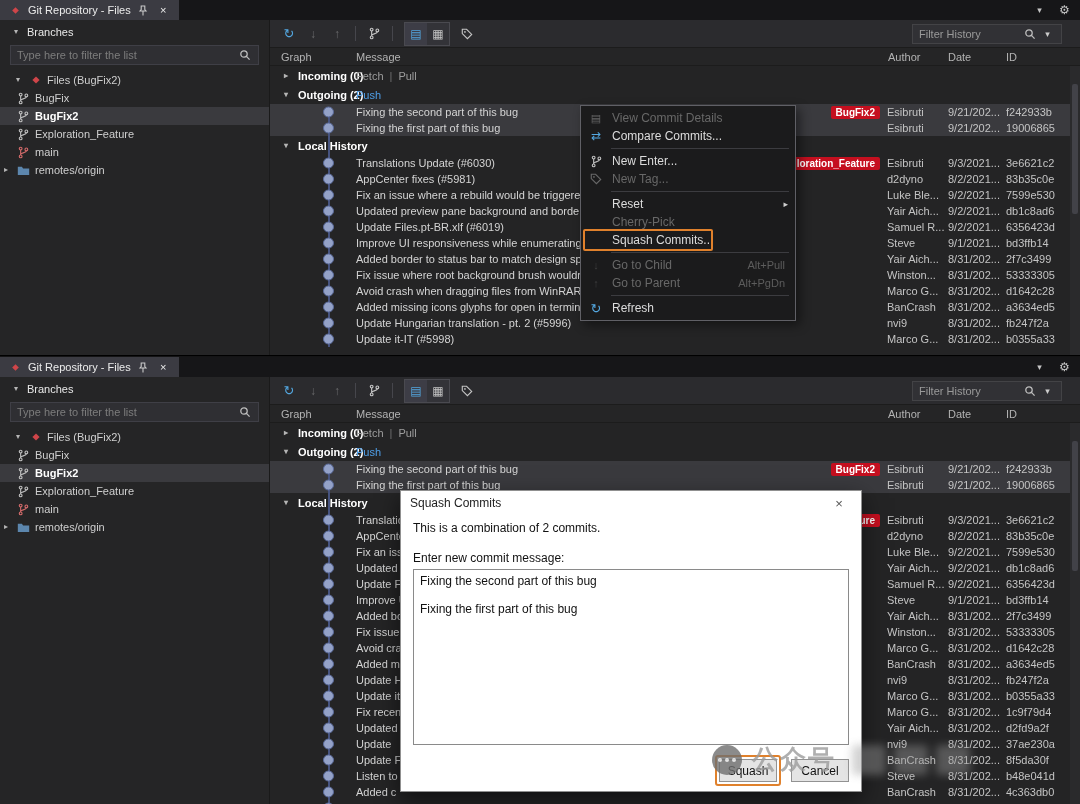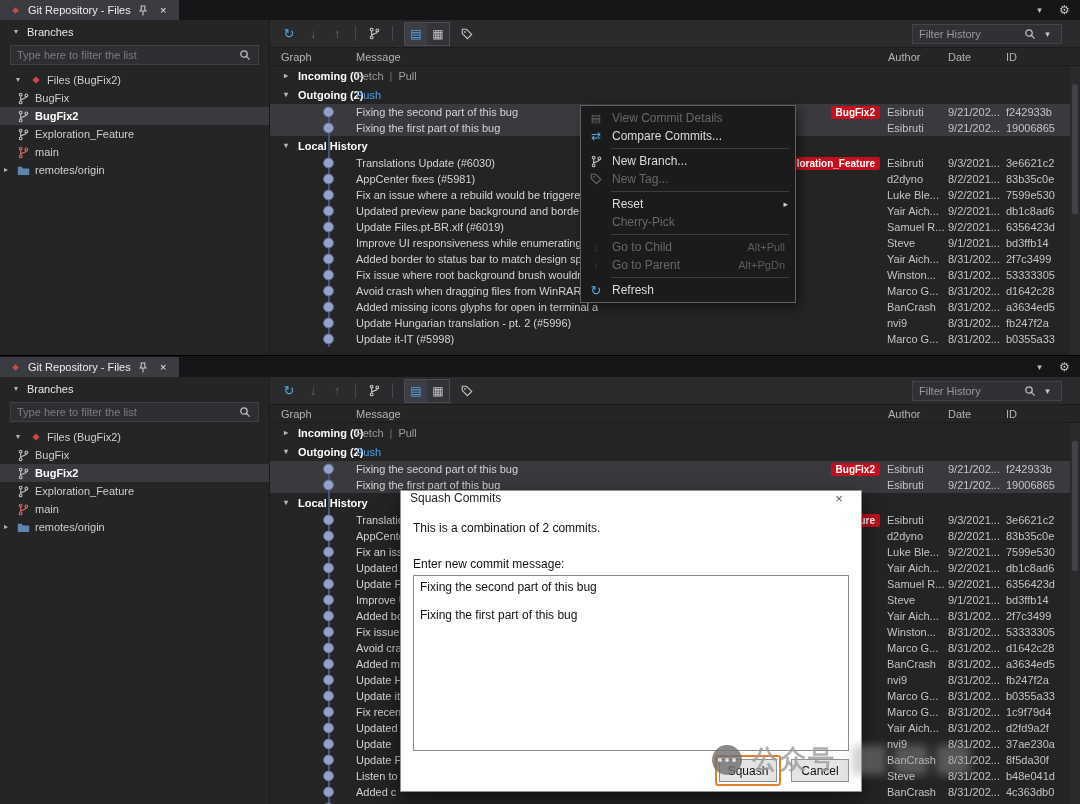--- a/index.html
+++ b/index.html
@@ -96,24 +96,24 @@
   .ctx-item.disabled .icon{opacity:.45}
   .ctx-item.disabled .shortcut{color:#5c5c5c}
   .ctx-item .sub{position:absolute;right:7px;color:#cfcfcf;font-size:9px}
   .ctx-sep{height:1px;background:#3c3c40;margin:3px 6px 3px 30px}
   .annot{position:absolute;left:2px;right:82px;top:-2px;bottom:-2px;border:2px solid #e0812c;
     border-radius:2px;pointer-events:none}
 
   
   .dialog{position:absolute;left:400px;top:490px;width:462px;height:302px;background:#ffffff;
     border:1px solid #909090;box-shadow:0 8px 22px rgba(0,0,0,.55);z-index:50;color:#111;font-size:12px}
-  .dlg-title{height:24px;display:flex;align-items:flex-start;padding:0 9px;color:#222}
+  .dlg-title{height:24px;display:flex;align-items:center;padding:0 9px;color:#222}
   .dlg-close{margin-left:auto;width:26px;text-align:center;color:#555;font-size:13px;cursor:pointer}
   .dlg-body{position:absolute;top:24px;bottom:0;left:0;right:0;padding:6px 12px 10px 12px}
-  .dlg-prompt{margin-top:22px}
+  .dlg-prompt{margin-top:16px}
   .dlg-body textarea{margin-top:4px;width:100%;height:176px;resize:none;border:1px solid #8a8a8a;
     background:#fff;color:#111;font-family:"Liberation Sans",sans-serif;font-size:12px;padding:4px 6px;outline:none}
   .dlg-buttons{position:absolute;right:12px;bottom:9px;display:flex;gap:14px;align-items:center}
   .dlg-buttons button{min-width:58px;height:23px;background:#e4e4e4;border:1px solid #929292;
     color:#111;font-size:12px;font-family:inherit;cursor:pointer}
   .btn-wrap{position:relative;display:inline-block}
   .annot-btn{position:absolute;inset:-4px;border:2px solid #e0812c;border-radius:3px;pointer-events:none}
 
   
   .watermark{position:absolute;left:712px;top:742px;z-index:60;display:flex;align-items:center;gap:10px;
@@ -865,40 +865,45 @@
     <div class="ctx-sep"></div>
     <div class="ctx-item">
       <span class="icon">
         <svg width="13" height="13" viewBox="0 0 16 16" fill="none" stroke="#bdbdbd" stroke-width="1.4">
           <circle cx="4.5" cy="3.2" r="1.7"></circle>
           <circle cx="4.5" cy="12.8" r="1.7"></circle>
           <circle cx="11.5" cy="4.2" r="1.7"></circle>
           <path d="M4.5 4.9v6.2M11.5 5.9c0 2.8-7 2.2-7 4.4"></path>
         </svg>
       </span>
-      <span class="lbl">New Branch...</span>
+      <span class="lbl">New Enter...</span>
     </div>
     <div class="ctx-item disabled">
       <span class="icon">
         <svg width="12" height="12" viewBox="0 0 14 14">
           <path d="M1.5 1.5h5l6 6-5 5-6-6z" fill="none" stroke="#c5c5c5" stroke-width="1.3"></path>
           <circle cx="4.6" cy="4.6" r="1" fill="#c5c5c5"></circle>
         </svg>
       </span>
       <span class="lbl">New Tag...</span>
     </div>
     <div class="ctx-sep"></div>
     <div class="ctx-item">
       <span class="icon"></span>
       <span class="lbl">Reset</span>
       <span class="sub">▸</span>
     </div>
     <div class="ctx-item disabled">
       <span class="icon"></span>
       <span class="lbl">Cherry-Pick</span>
+    </div>
+    <div class="ctx-item">
+      <span class="icon"></span>
+      <span class="lbl">Squash Commits...</span>
+      <span class="annot"></span>
     </div>
     <div class="ctx-sep"></div>
     <div class="ctx-item disabled">
       <span class="icon">
         <span style="font-size:11px">↓</span>
       </span>
       <span class="lbl">Go to Child</span>
       <span class="shortcut">Alt+Pull</span>
     </div>
     <div class="ctx-item disabled">

